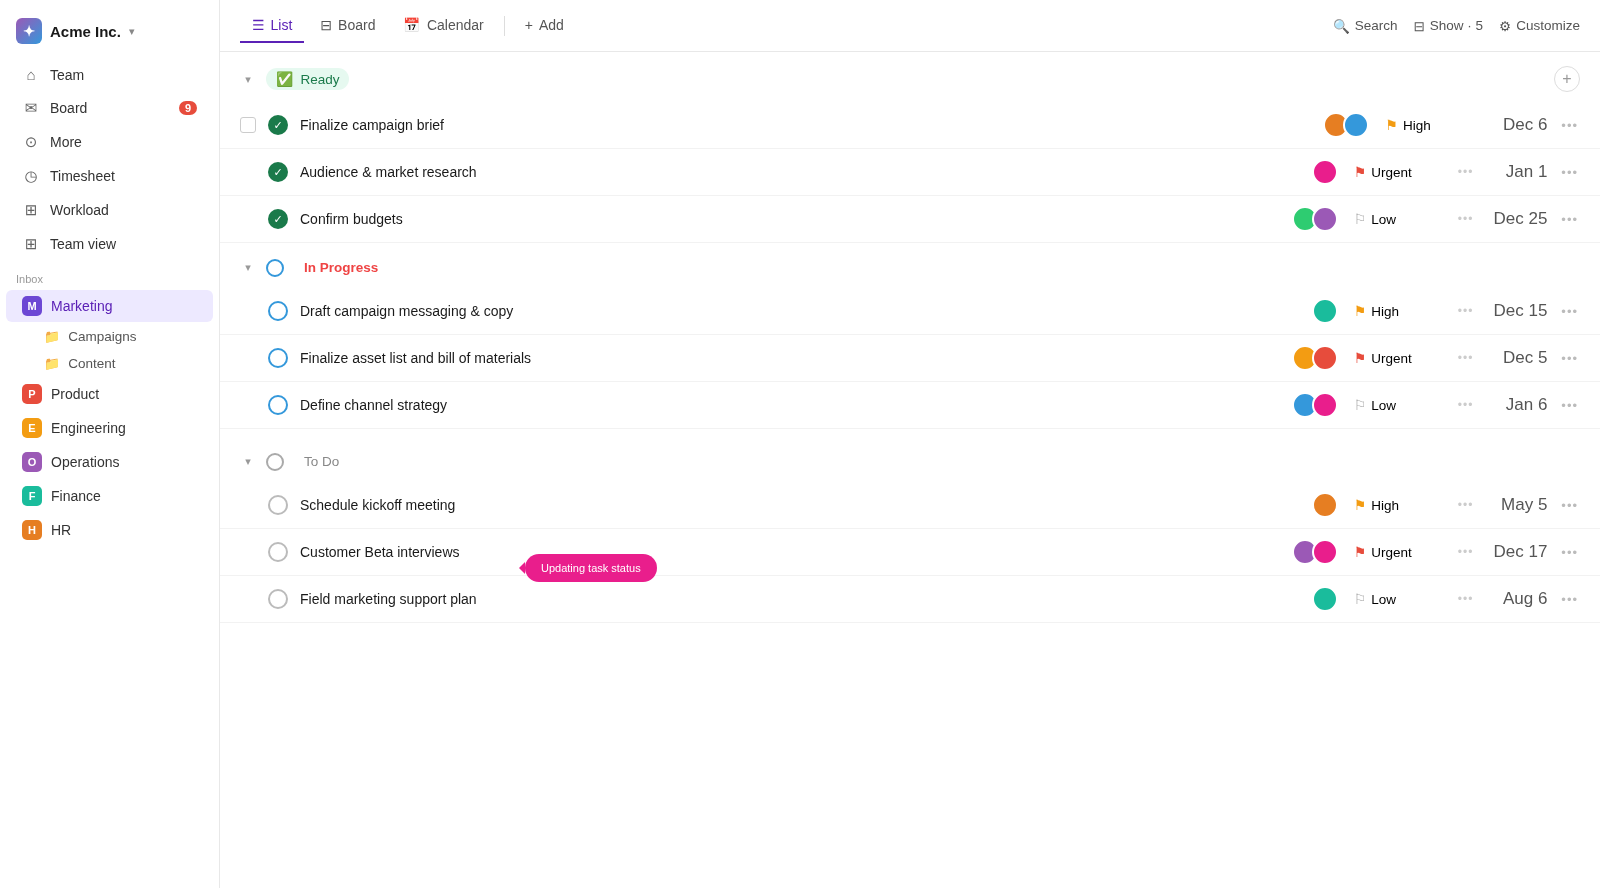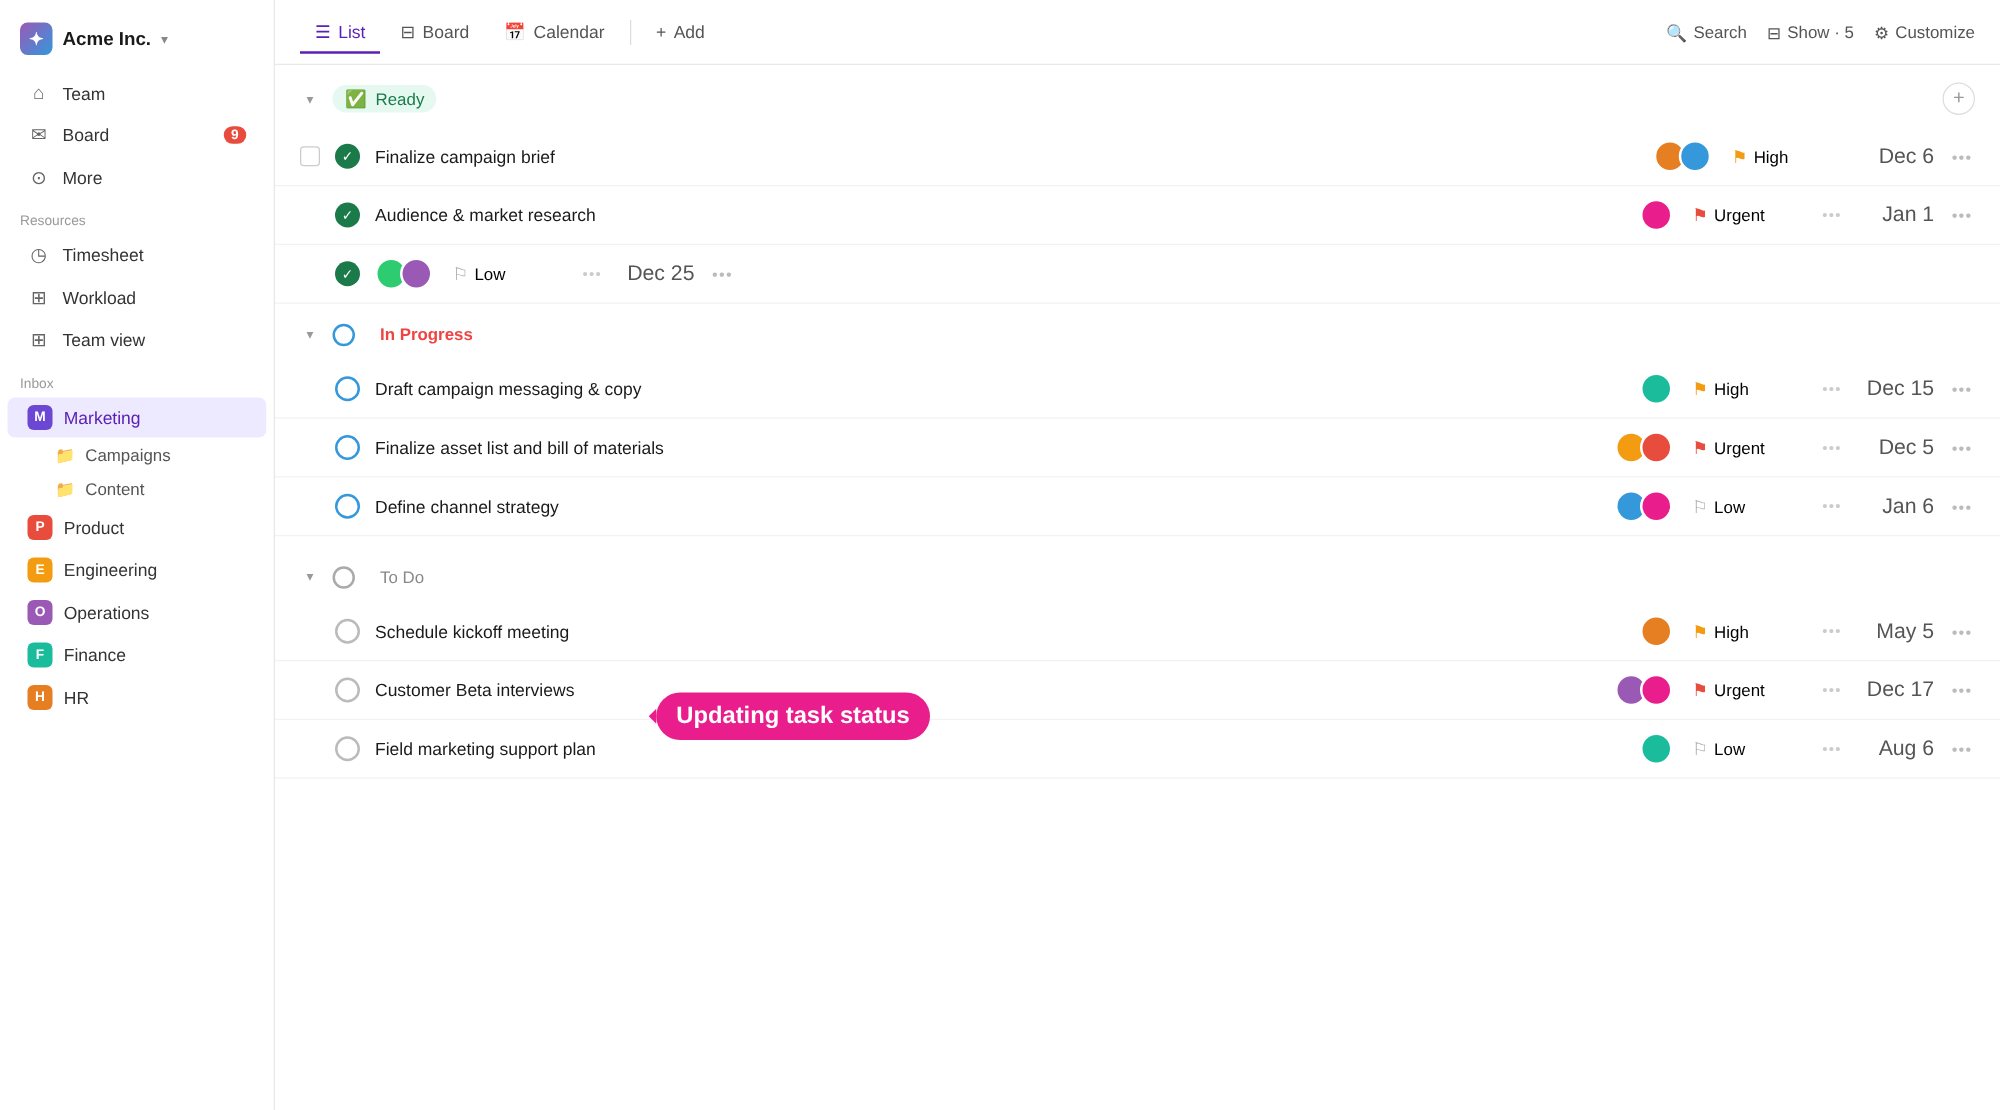--- a/index.html
+++ b/index.html
@@ -240,22 +240,22 @@
       color: #555;
       min-width: 60px;
       text-align: right;
     }
 
     
     .tooltip-bubble {
       background: linear-gradient(135deg, #e91e8c, #c2185b);
       background: #e91e8c;
       color: white;
-      font-size: 19px;
-      font-weight: 700;
+      font-size: 11px;
+      font-weight: 400;
       padding: 8px 16px;
       border-radius: 20px;
       position: absolute;
       left: 305px;
       top: 502px;
       white-space: nowrap;
       z-index: 100;
       pointer-events: none;
     }
     .tooltip-bubble::before {
@@ -322,21 +322,20 @@
   <div class="nav-item">
     <span class="icon">✉</span>
     <span>Board</span>
     <span class="nav-badge">9</span>
   </div>
   <div class="nav-item">
     <span class="icon">⊙</span>
     <span>More</span>
   </div>
 
-  <div class="sidebar-section-label">Resources</div>
 
   <div class="nav-item">
     <span class="icon">◷</span>
     <span>Timesheet</span>
   </div>
   <div class="nav-item">
     <span class="icon">⊞</span>
     <span>Workload</span>
   </div>
   <div class="nav-item">
@@ -456,20 +455,21 @@
         <span>Urgent</span>
       </div>
       <span class="task-dots" style="color:#ccc;font-size:12px;letter-spacing:1px;">•••</span>
       <span class="task-date">Jan 1</span>
       <span class="task-dots">•••</span>
     </div>
 
     <div class="task-row">
       <div style="width:16px;flex-shrink:0;"></div>
       <div class="check-green">✓</div>
+      <span class="task-name">Confirm budgets</span>
       <div class="task-avatars">
         <div class="avatar a4"></div>
         <div class="avatar a5"></div>
       </div>
       <div class="priority-flag">
         <span class="flag-icon flag-low">⚐</span>
         <span>Low</span>
       </div>
       <span class="task-dots" style="color:#ccc;font-size:12px;letter-spacing:1px;">•••</span>
       <span class="task-date">Dec 25</span>

